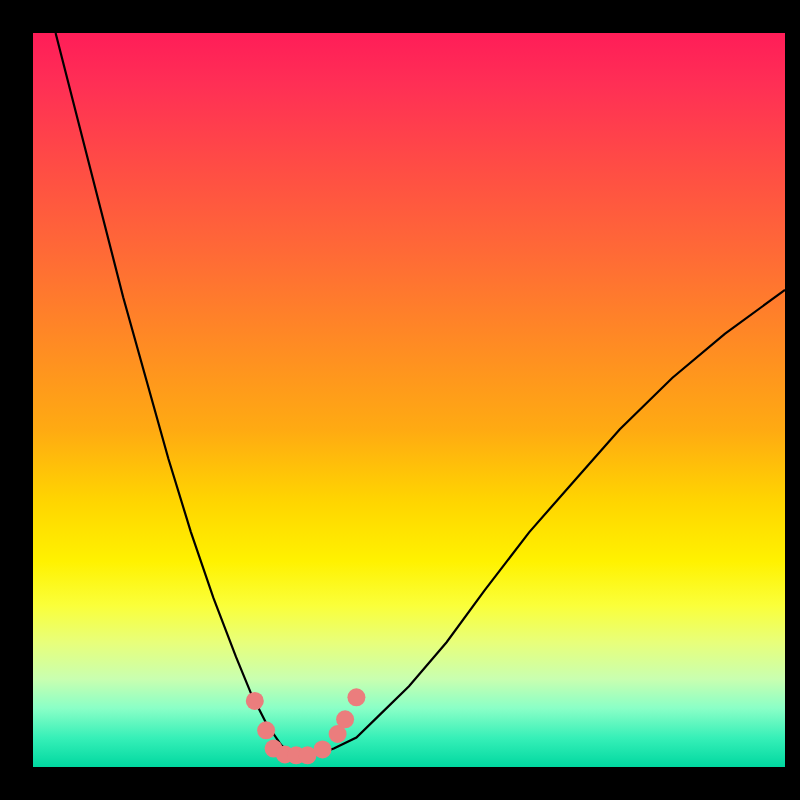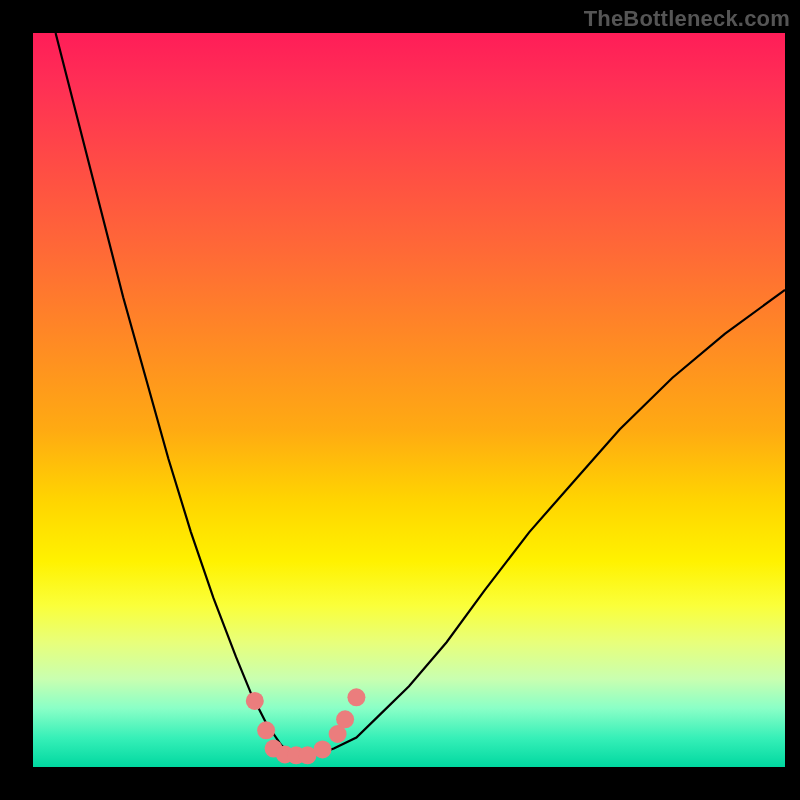--- a/index.html
+++ b/index.html
@@ -76,14 +76,13 @@
           <circle cx="251.9" cy="721.5" r="9" fill="#eb7d7d"></circle>
           <circle cx="263.2" cy="722.3" r="9" fill="#eb7d7d"></circle>
           <circle cx="274.5" cy="722.3" r="9" fill="#eb7d7d"></circle>
           <circle cx="289.5" cy="716.4" r="9" fill="#eb7d7d"></circle>
           <circle cx="304.6" cy="701.0" r="9" fill="#eb7d7d"></circle>
           <circle cx="312.1" cy="686.3" r="9" fill="#eb7d7d"></circle>
           <circle cx="323.4" cy="664.3" r="9" fill="#eb7d7d"></circle>
         </g>
     </svg>
   </div>
-  <div class="watermark">TheBottleneck.com</div>
 </div>
 
 </body></html>

